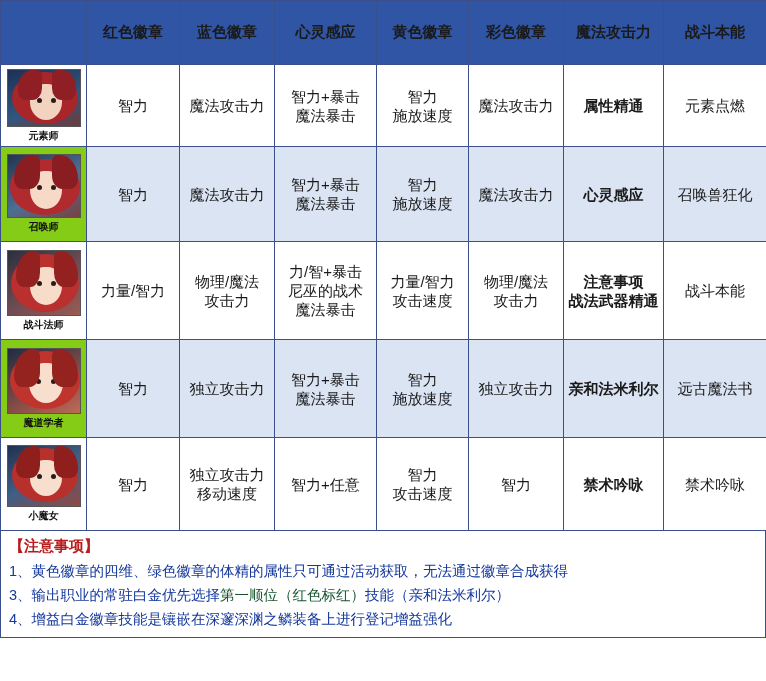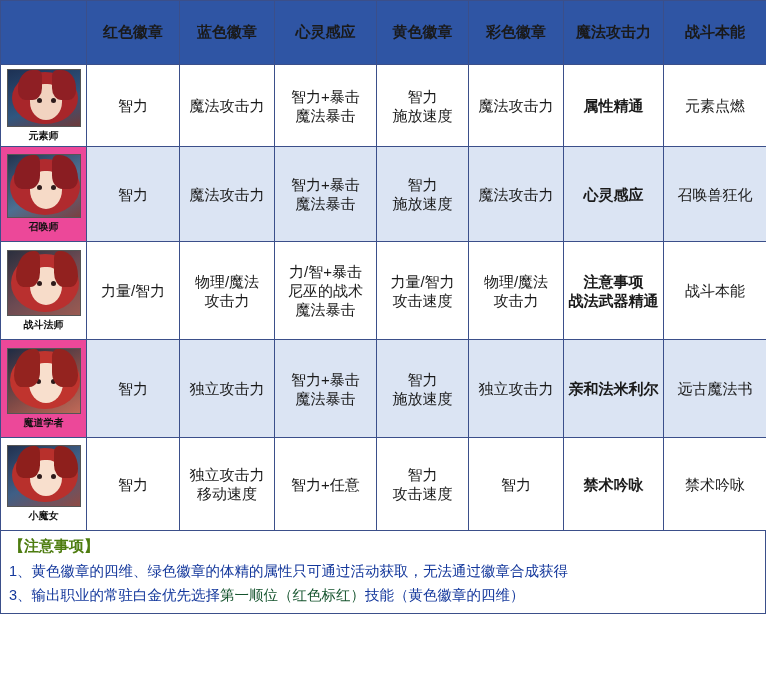--- a/index.html
+++ b/index.html
@@ -80,36 +80,36 @@
   }
   .charname {
     font-size: 10px;
     font-weight: bold;
     color: #111;
     line-height: 15px;
     white-space: nowrap;
   }
   tbody tr.odd td { background: #ffffff; }
   tbody tr.even td { background: #dbe4f3; }
-  tbody tr.even td.charcell { background: #ec4899; }
+  tbody tr.even td.charcell { background: #84cc16; }
   td.red { color: #e00000; font-weight: bold; }
   td.cell { line-height: 19px; }
   td.cell span { display: block; }
 
   
   .notes {
     position: relative;
     z-index: 10;
     border: 1px solid #3b4f8a;
     border-top: none;
     padding: 4px 8px 6px 8px;
     background: #ffffff;
   }
   .notes .title {
-    color: #4d7c0f;
+    color: #b91c1c;
     font-weight: bold;
     font-size: 15px;
     margin: 2px 0 3px 0;
   }
   .notes .line {
     color: #14389c;
     font-size: 14.5px;
     line-height: 24px;
     white-space: nowrap;
   }
@@ -372,17 +372,20 @@
 
     </tbody>
   </table>
 
   <div class="notes">
     <div class="title">【注意事项】</div>
     <div class="line">
       <span>1、黄色徽章的四维、绿色徽章的体精的属性只可通过活动获取，无法通过徽章合成获得</span>
     </div>
     <div class="line">
-      <span>3、输出职业的常驻白金优先选择</span><span class="hl">第一顺位（红色标红）</span><span>技能（黄色徽章的四维）</span>
+      <span>3、输出职业的常驻白金优先选择</span><span class="hl">第一顺位（红色标红）</span><span>技能（亲和法米利尔）</span>
+    </div>
+    <div class="line">
+      <span>4、增益白金徽章技能是镶嵌在深邃深渊之鳞装备上进行登记增益强化</span>
     </div>
   </div>
 
 </div>
 
 </body></html>

